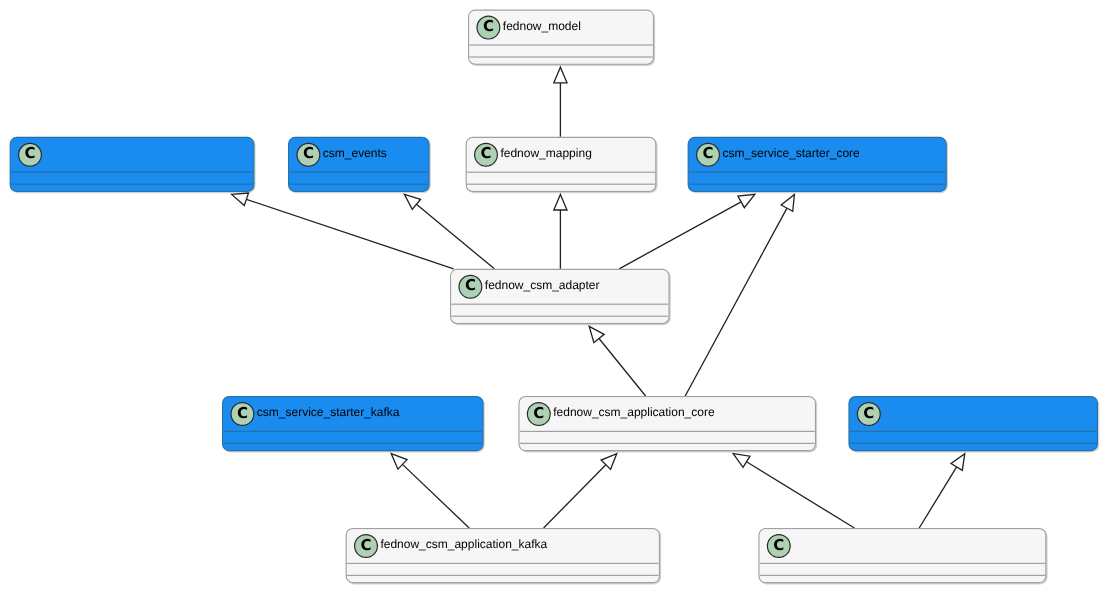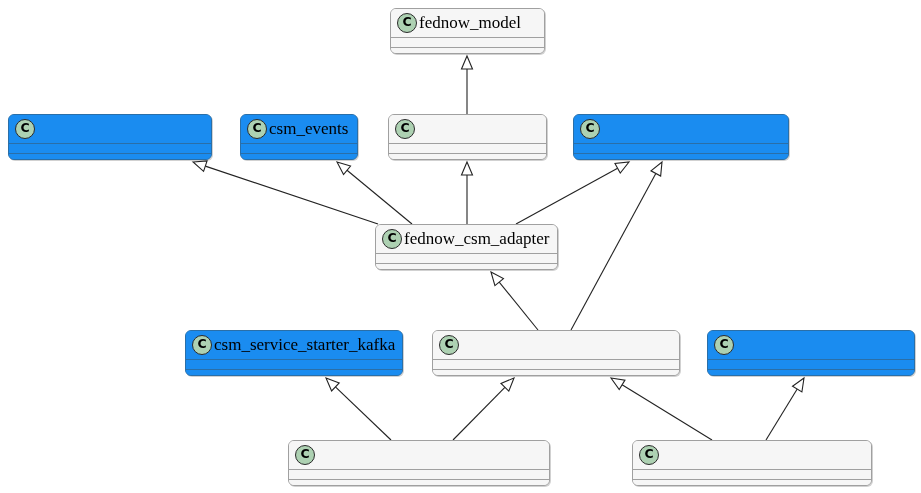--- a/index.html
+++ b/index.html
@@ -58,24 +58,24 @@
     border: 1.4px solid #2b2b2b;
     color: #000000;
     font-size: 12.5px;
     font-weight: bold;
     line-height: 16px;
     text-align: center;
     font-family: "DejaVu Sans", sans-serif;
     margin-right: 2px;
   }
   .class-title {
-    font-size: 17px;
+    font-size: 10px;
     color: #000000;
     white-space: nowrap;
-    font-family: Liberation Serif, serif;
+    font-family: Liberation Sans, sans-serif;
     line-height: 18px;
   }
   .uml-compartment {
     height: 9px;
     border-top: 1px solid #a0a0a0;
     background: #f6f6f6;
   }
   .uml-class.highlight .uml-compartment {
     border-top: 1px solid #2a6fa8;
     background: #1a8cf0;
@@ -153,27 +153,29 @@
         <div class="uml-header">
           <span class="class-icon">C</span>
           <span class="class-title">csm_events</span>
         </div>
         <div class="uml-compartment"></div>
         <div class="uml-compartment"></div>
       </div>
       <div class="uml-class" style="left: 388px; top: 114px; width: 159px; height: 46px;">
         <div class="uml-header">
           <span class="class-icon">C</span>
+          <span class="class-title">fednow_mapping</span>
         </div>
         <div class="uml-compartment"></div>
         <div class="uml-compartment"></div>
       </div>
       <div class="uml-class highlight" style="left: 573px; top: 114px; width: 216px; height: 46px;">
         <div class="uml-header">
           <span class="class-icon">C</span>
+          <span class="class-title">csm_service_starter_core</span>
         </div>
         <div class="uml-compartment"></div>
         <div class="uml-compartment"></div>
       </div>
       <div class="uml-class" style="left: 375px; top: 224px; width: 183px; height: 46px;">
         <div class="uml-header">
           <span class="class-icon">C</span>
           <span class="class-title">fednow_csm_adapter</span>
         </div>
         <div class="uml-compartment"></div>
@@ -183,34 +185,36 @@
         <div class="uml-header">
           <span class="class-icon">C</span>
           <span class="class-title">csm_service_starter_kafka</span>
         </div>
         <div class="uml-compartment"></div>
         <div class="uml-compartment"></div>
       </div>
       <div class="uml-class" style="left: 432px; top: 330px; width: 248px; height: 46px;">
         <div class="uml-header">
           <span class="class-icon">C</span>
+          <span class="class-title">fednow_csm_application_core</span>
         </div>
         <div class="uml-compartment"></div>
         <div class="uml-compartment"></div>
       </div>
       <div class="uml-class highlight" style="left: 707px; top: 330px; width: 208px; height: 46px;">
         <div class="uml-header">
           <span class="class-icon">C</span>
         </div>
         <div class="uml-compartment"></div>
         <div class="uml-compartment"></div>
       </div>
       <div class="uml-class" style="left: 288px; top: 440px; width: 262px; height: 46px;">
         <div class="uml-header">
           <span class="class-icon">C</span>
+          <span class="class-title">fednow_csm_application_kafka</span>
         </div>
         <div class="uml-compartment"></div>
         <div class="uml-compartment"></div>
       </div>
       <div class="uml-class" style="left: 632px; top: 440px; width: 240px; height: 46px;">
         <div class="uml-header">
           <span class="class-icon">C</span>
         </div>
         <div class="uml-compartment"></div>
         <div class="uml-compartment"></div>

